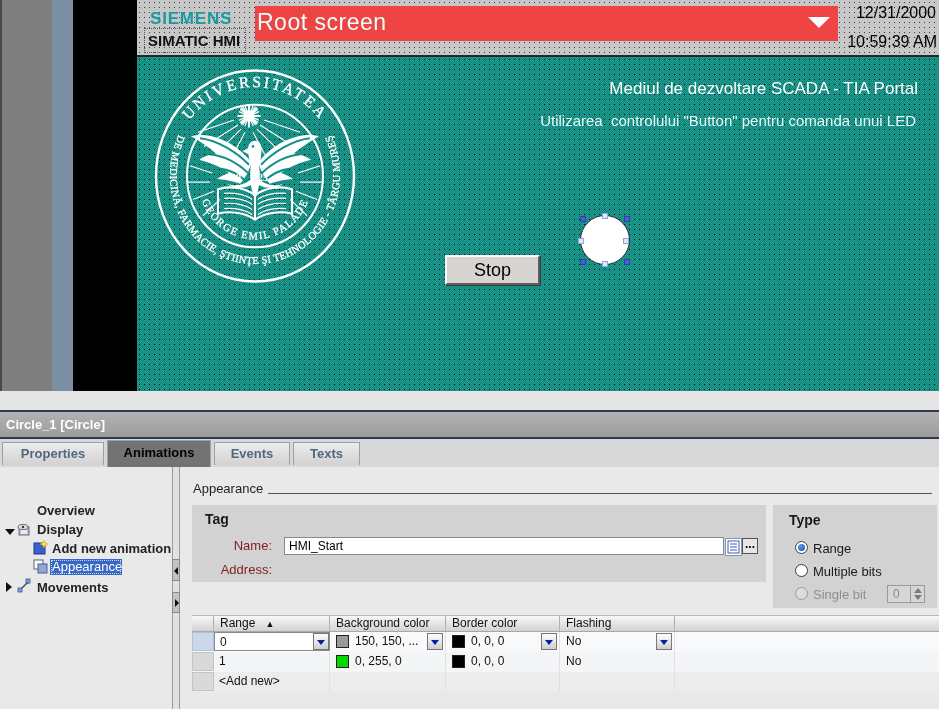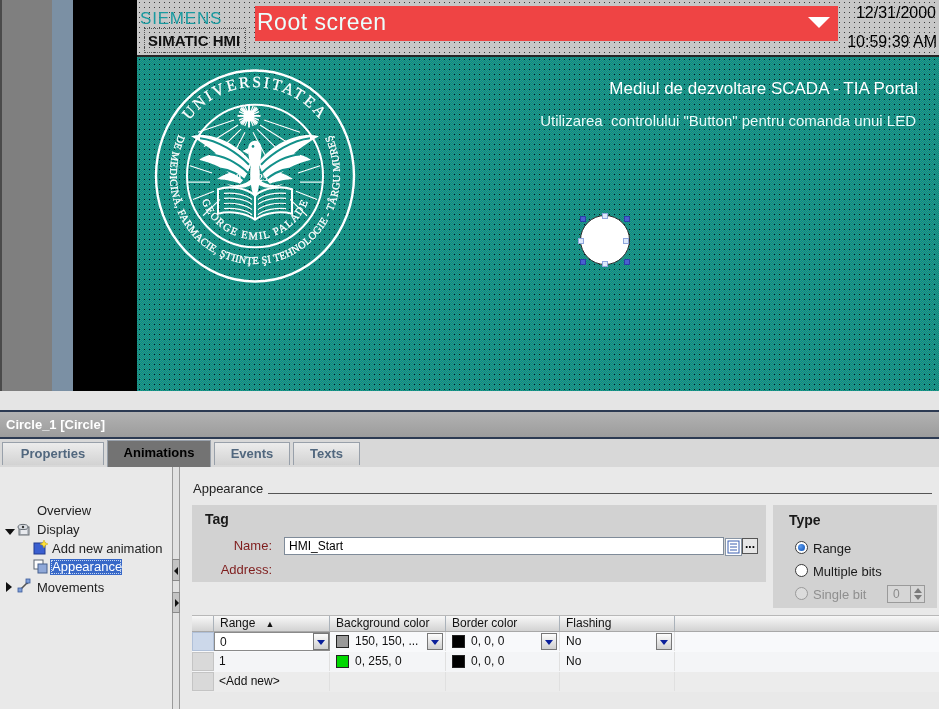--- a/index.html
+++ b/index.html
@@ -12,21 +12,21 @@
 #strip-blue { left:52px; top:0; width:21px; height:391px; background:#7b90a4; }
 #strip-black { left:73px; top:0; width:64px; height:391px; background:#000; }
 
 
 #canvas { left:137px; top:0; width:802px; height:391px; }
 #topbar { position:absolute; left:0; top:0; width:802px; height:57px; background:#c6c6c6;
   border-bottom:2px solid #262626; }
 #screen { position:absolute; left:0; top:57px; width:802px; height:334px; background-color:#12908a; }
 .bgfill { position:absolute; left:0; top:0; }
 
-#siemens { left:3px; top:9px; font-size:17px; font-weight:normal; color:#1a9aa0; letter-spacing:0.8px; }
+#siemens { left:13px; top:9px; font-size:17px; font-weight:bold; color:#1a9aa0; letter-spacing:0.8px; }
 #simatic { left:11px; top:32px; font-size:15px; font-weight:bold; color:#111; letter-spacing:0px; }
 #rootcombo { left:118px; top:6px; width:583px; height:35px; background:#ef4444; }
 #rootcombo .lbl { position:absolute; left:2px; top:3px; font-size:23px; letter-spacing:0.5px; color:#eafffd; }
 #rootcombo .arr { position:absolute; left:553px; top:11px; width:0; height:0;
   border-left:11px solid transparent; border-right:11px solid transparent; border-top:11px solid #fff; }
 #hmidate { left:705px; top:4px; width:97px; font-size:16px; color:#000; text-align:right; padding-right:3px;}
 #hmitime { left:690px; top:33px; width:112px; font-size:16px; color:#000; text-align:right; padding-right:2px;}
 
 #line1 { right:21px; top:22px; font-size:17px; color:#fff; }
 #line2 { right:23px; top:55px; font-size:15px; color:#e8fbf9; }
@@ -52,21 +52,21 @@
   font-weight:bold; font-size:13px; line-height:25px; padding-left:6px; }
 #navy2 { left:0; top:437px; width:939px; height:2px; background:#2c3a52; }
 #tabrow { left:0; top:439px; width:939px; height:28px; background:#d8d8d8; }
 .tab { position:absolute; top:3px; height:23px; background:linear-gradient(#ececec,#d2d2d2);
   border:1px solid #98a0aa; border-bottom:none; color:#51677e; font-weight:bold; font-size:13px;
   text-align:center; line-height:22px; }
 .tab.active { top:1px; height:27px; background:#737373; color:#000; line-height:24px; }
 #content { left:0; top:467px; width:939px; height:242px; background:#e9e9e9; }
 
 
-.treetxt { position:absolute; font-size:13px; color:#222; }
+.treetxt { position:absolute; font-size:13px; color:#222;font-weight:bold; }
 #sel-app { position:absolute; left:50px; top:559px; width:72px; height:16px; background:#3768c8;
   color:#fff; font-size:13px; line-height:15px; padding-left:2px; outline:1px dotted #c8d8f0; outline-offset:-2px;}
 .tri { position:absolute; width:0; height:0; }
 
 
 #splitter { left:172px; top:467px; width:8px; height:242px; background:#e2e2e2;
   border-left:1px solid #9a9a9a; border-right:1px solid #9a9a9a; }
 .grip { position:absolute; left:172px; width:8px; background:#c3c3c3; border:1px solid #8a8a8a; }
 
 
@@ -139,20 +139,21 @@
         </pattern>
         <pattern id="pdots" width="5" height="5" patternUnits="userSpaceOnUse">
           <rect x="2" y="2" width="1.4" height="1.4" fill="#02161c"></rect>
         </pattern>
       </defs>
       <rect width="802" height="334" fill="url(#pweave)"></rect>
       <rect width="802" height="334" fill="url(#pdots)"></rect>
     </svg>
     <div class="abs" id="line1">Mediul de dezvoltare SCADA - TIA Portal</div>
     <div class="abs" id="line2">Utilizarea&nbsp; controlului "Button" pentru comanda unui LED</div>
+    <div class="abs hmibtn" id="btn-stop">Stop</div>
     <div class="abs" id="circle"></div>
 
     <div class="hdl hdlc" style="left:443px;top:159px;"></div>
     <div class="hdl hdlm" style="left:465px;top:156px;"></div>
     <div class="hdl hdlc" style="left:487px;top:159px;"></div>
     <div class="hdl hdlm" style="left:441px;top:181px;"></div>
     <div class="hdl hdlm" style="left:486px;top:181px;"></div>
     <div class="hdl hdlc" style="left:443px;top:202px;"></div>
     <div class="hdl hdlm" style="left:465px;top:204px;"></div>
     <div class="hdl hdlc" style="left:487px;top:202px;"></div>

